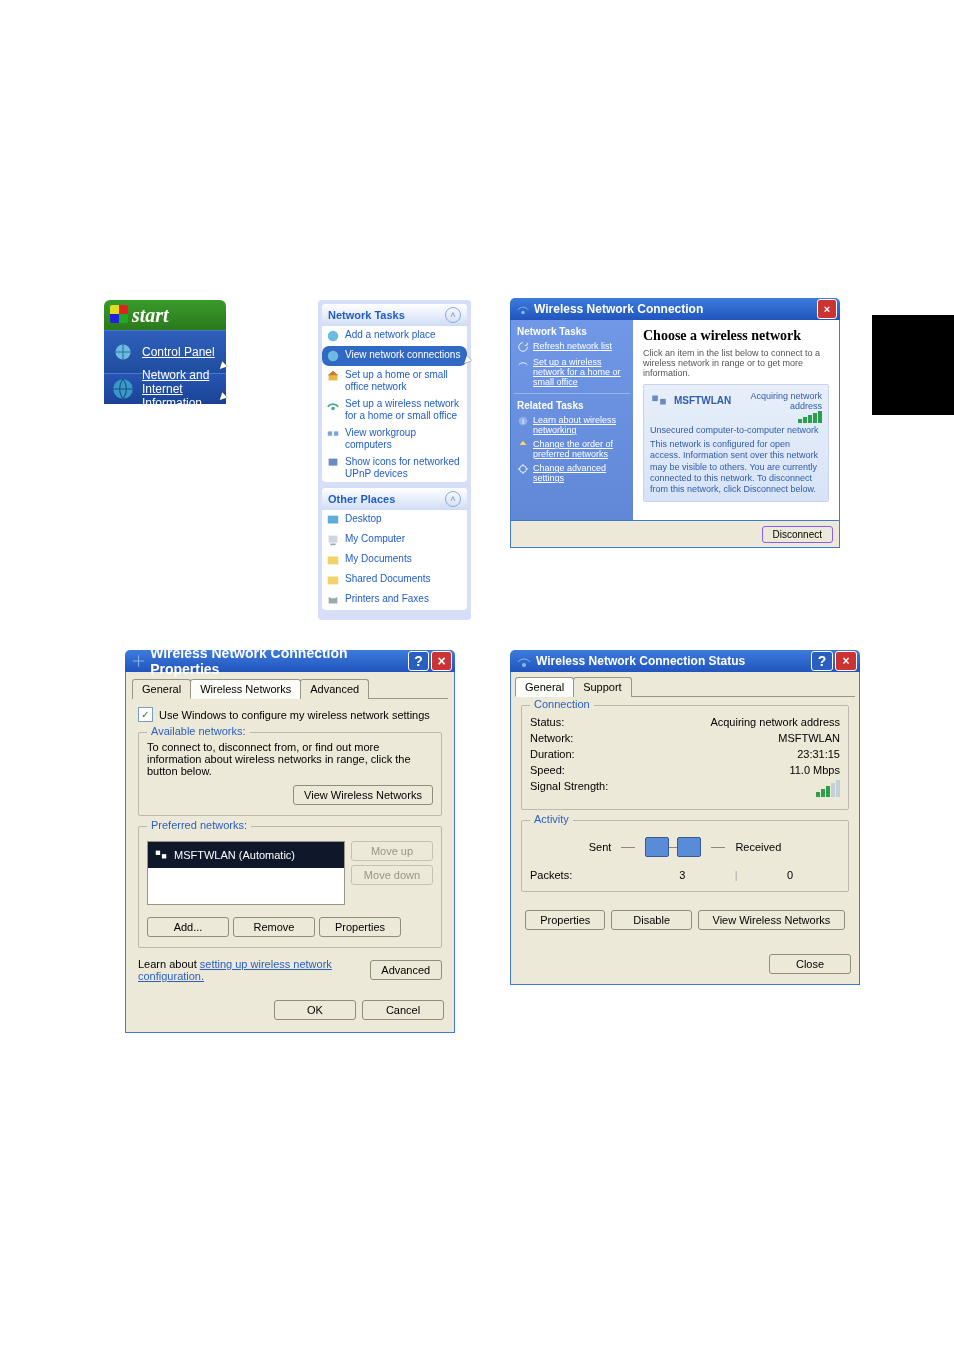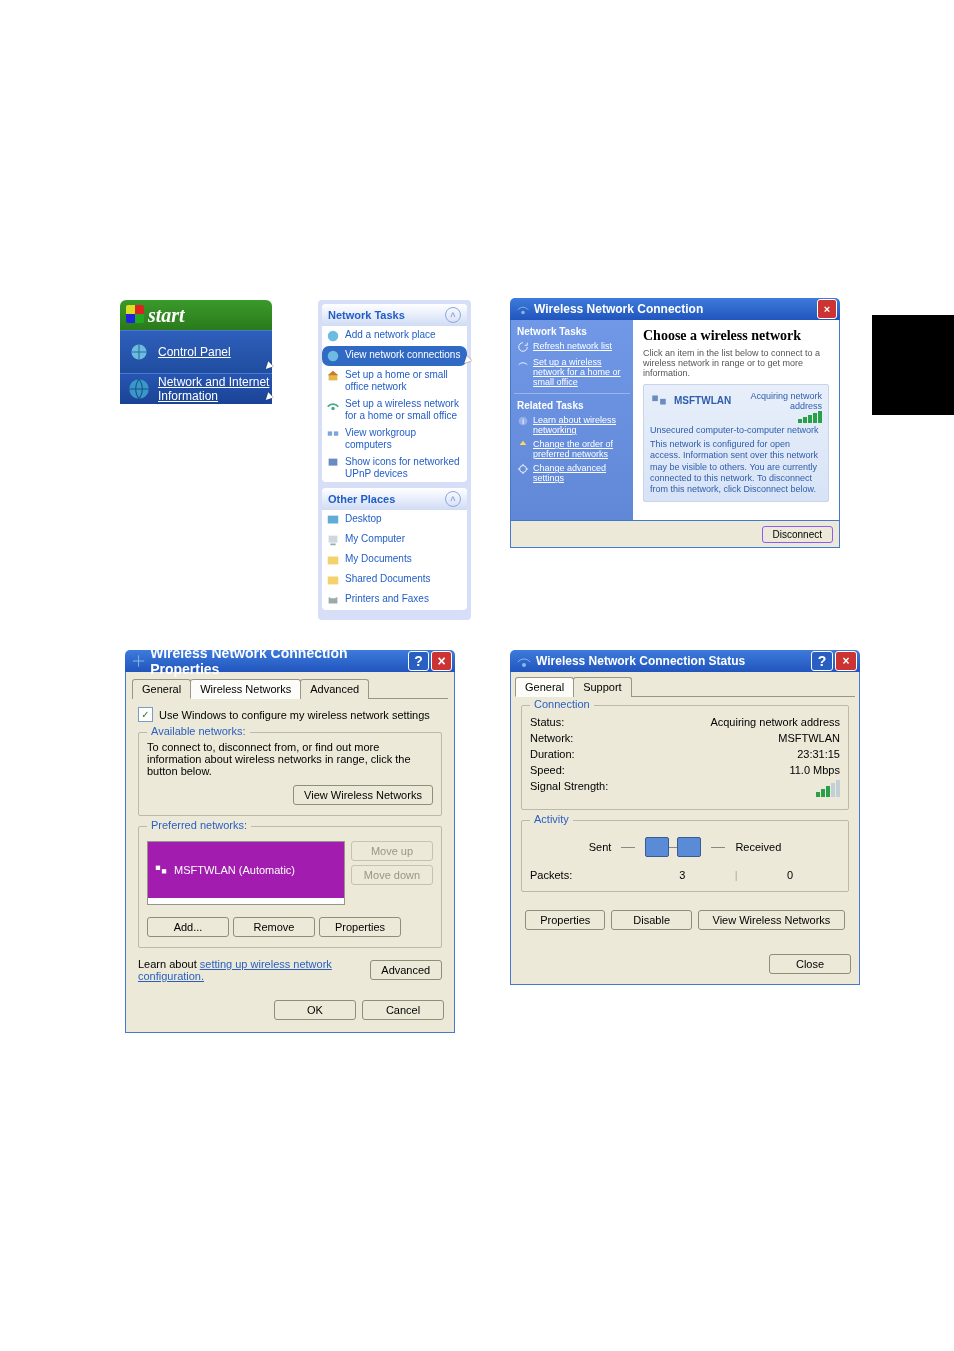--- a/index.html
+++ b/index.html
@@ -9,23 +9,23 @@
     height: 1351px;
     background: #fff;
     font-family: Tahoma, Verdana, sans-serif;
     font-size: 11px;
     color: #000;
     position: relative;
   }
   
   .upleft {
     position: absolute;
-    left: 120px;
+    left: 104px;
     top: 300px;
-    width: 152px;
+    width: 122px;
   }
   .start-btn {
     height: 30px;
     background: linear-gradient(#3a9a2b,#2a7a1b);
     border-radius: 6px 6px 0 0;
     color: #fff;
     font: italic bold 20px Tahoma;
     padding-left: 28px;
     line-height: 30px;
     position: relative;
@@ -204,22 +204,22 @@
   }
   .grp .leg{
     position:absolute;top:-8px;left:8px;background:#ece9d8;padding:0 4px;
     color:#2a5fc2;font-size:11px;
   }
   .list{
     background:#fff;border:1px solid #9a958a;height:62px;margin-bottom:4px;
     overflow:hidden;
   }
   .list .row{
-    display:flex;align-items:center;padding:21px 6px;
-    background:#a21caf;color:#fff;text-align:center;
+    display:flex;align-items:center;padding:6px 6px;
+    background:#0f172a;color:#fff;text-align:center;
   }
   .list .row svg{flex:0 0 14px;margin-right:6px}
   .btnrow{display:flex;gap:4px;margin-top:8px}
   .stdbtn{
     background:#ece9d8;border:1px solid #8e8e7a;border-radius:3px;
     padding:3px 0;width:82px;text-align:center;font-size:11px;
   }
   .stdbtn.dis{color:#9a958a;border-color:#c6c1b0}
   .right{margin-left:auto}
   .linkish{color:#2a5fc2;text-decoration:underline}

